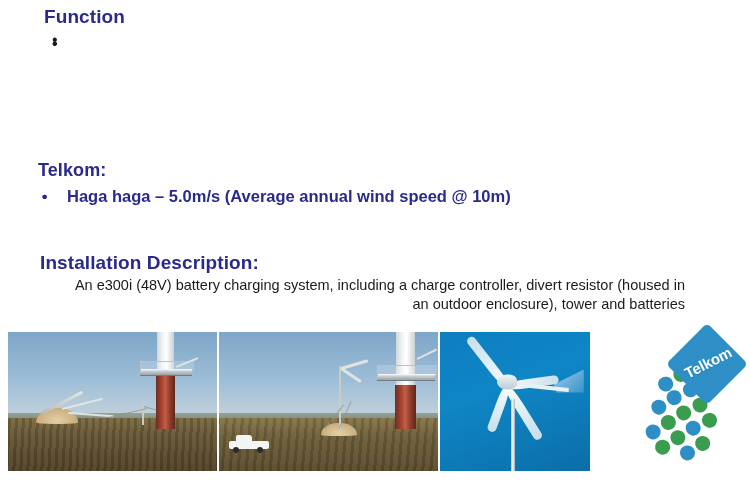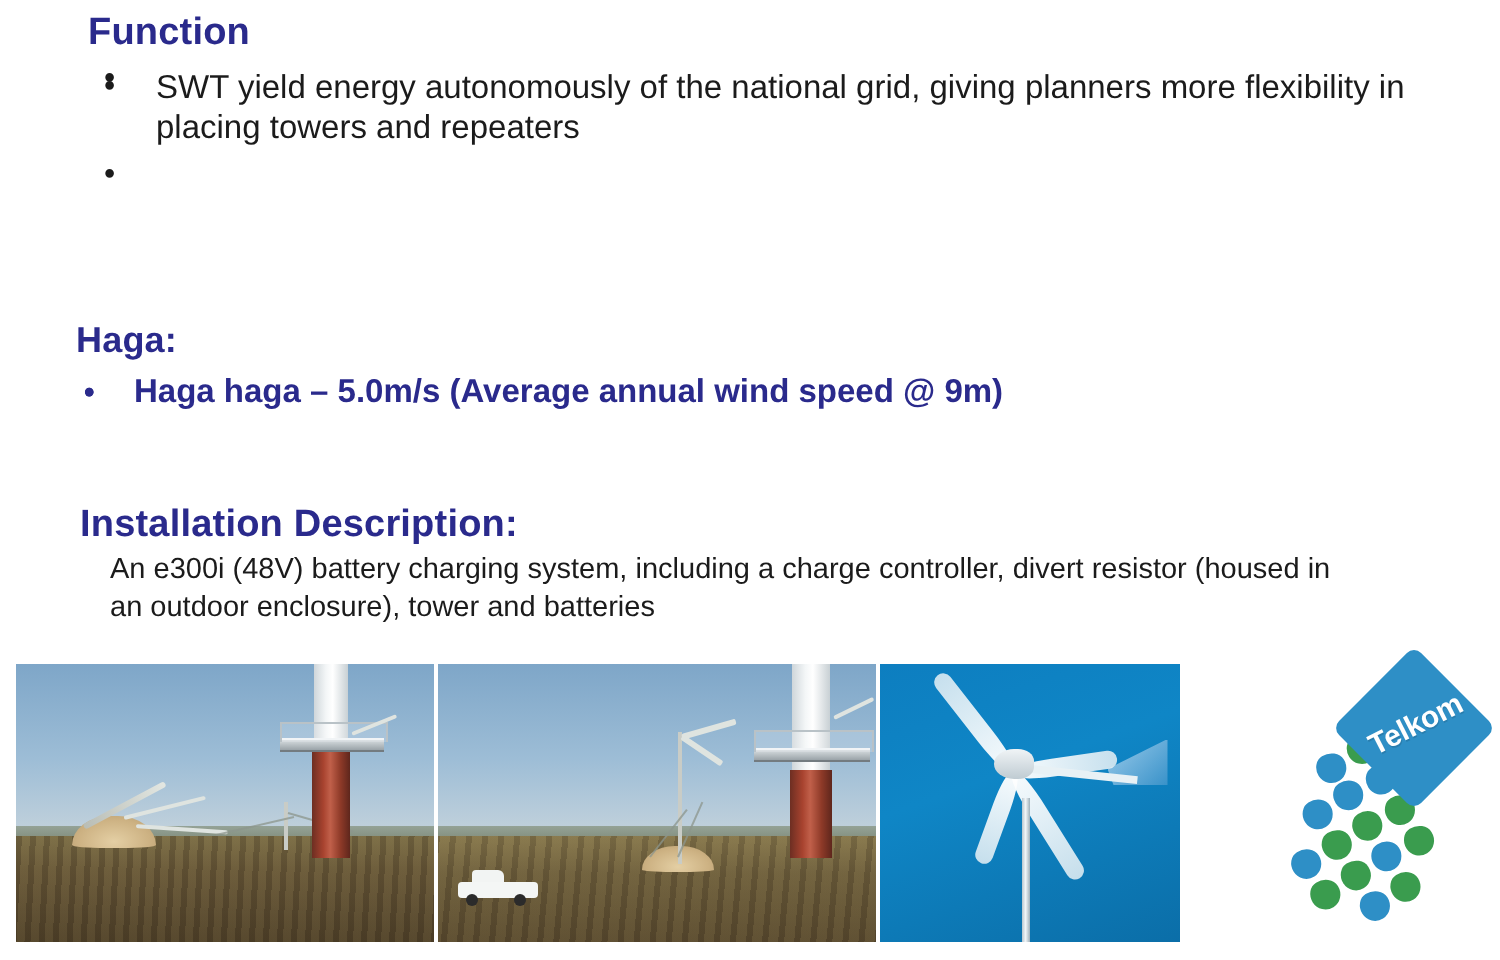--- a/index.html
+++ b/index.html
@@ -93,21 +93,21 @@
     color: #2a2a8c;
     font-weight: bold;
   }
 
   
   .install-desc {
     position: absolute;
     left: 55px;
     top: 276px;
     width: 630px;
-    text-align: left;
+    text-align: right;
     font-size: 14.5px;
     line-height: 19px;
     color: #1b1b1b;
   }
 
   
   .photo-strip {
     position: absolute;
     left: 8px;
     top: 332px;
@@ -337,36 +337,35 @@
   <div class="text-area">
 
     <div class="section-heading" id="function-heading">Function</div>
 
     <ul class="func-list">
       <li>
         <span class="bullet">•</span>
       </li>
       <li>
         <span class="bullet">•</span>
-        <span>SWT yield energy autonomously of the national grid, giving planners more flexibility in placing towers and repeaters</span>
       </li>
       <li>
         <span class="bullet">•</span>
       </li>
     </ul>
 
-    <div class="section-heading" id="sites-heading">Haga:</div>
+    <div class="section-heading" id="sites-heading">Telkom:</div>
 
     <ul class="sites-list">
       <li>
         <span class="bullet">•</span>
       </li>
       <li>
         <span class="bullet">•</span>
-        <span>Haga haga  – 5.0m/s (Average annual wind speed @ 9m)</span>
+        <span>Haga haga  – 5.0m/s (Average annual wind speed @ 10m)</span>
       </li>
     </ul>
 
     <div class="section-heading" id="install-heading">Installation Description:</div>
 
     <div class="install-desc">An e300i (48V) battery charging system, including a charge controller, divert resistor (housed in an outdoor enclosure), tower and batteries</div>
   </div>
 
   <div class="photo-strip">
 

